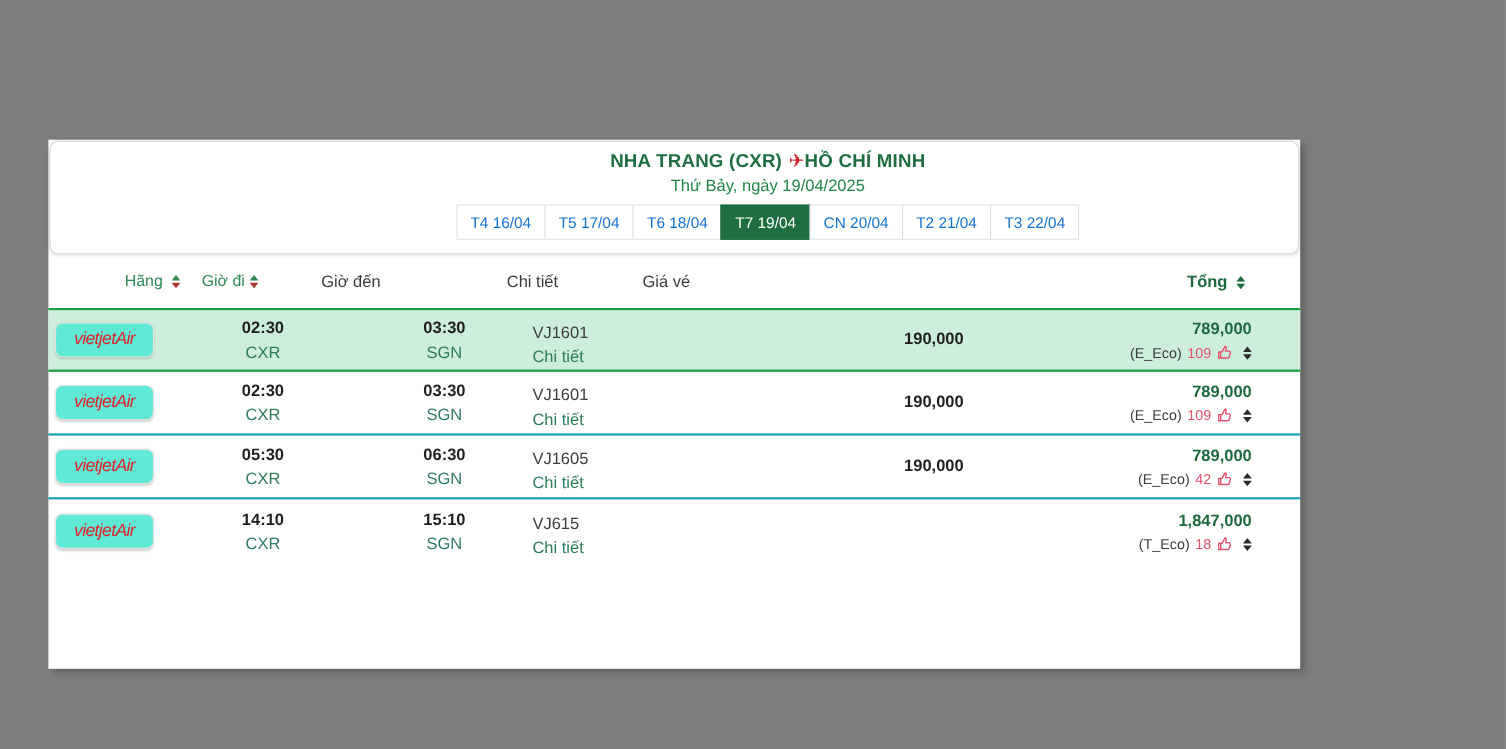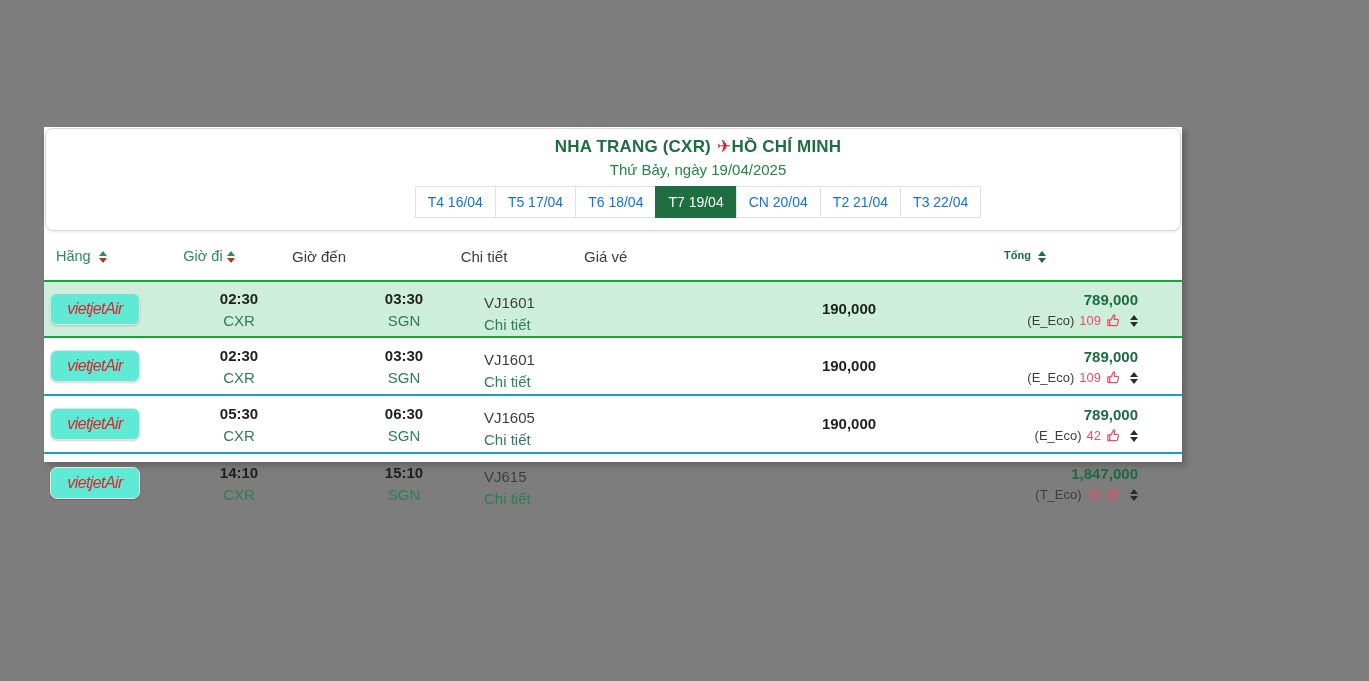--- a/index.html
+++ b/index.html
@@ -2,21 +2,21 @@
 <html style="--page_bg: #7d7d7d; --title_green: #1e6e41; --subtitle_green: #218548; --tab_blue: #1273d6; --selected_tab_bg: #1e6e41; --header_green: #2e8b57; --highlight_bg: #cdeeda; --highlight_border: #1aa23a; --teal_separator: #17a2b8; --code_green: #2e7d5b; --total_green: #1d6a3f; --like_red: #e4506a; --logo_red: #e0232b; --plane_red: #c9242b;"><head>
 <meta charset="utf-8">
 <style>
   html,body{margin:0;padding:0;}
   body{
     width:1369px;height:681px;position:relative;overflow:hidden;
     background:var(--page_bg,#7d7d7d);
     font-family:"Liberation Sans", sans-serif;
   }
   .panel{
-    position:absolute;left:44px;top:127px;width:1138px;height:335px;
+    position:absolute;left:44px;top:127px;width:1138px;height:481px;
     background:#fff;box-shadow:4px 4px 6px rgba(0,0,0,.20);
   }
   
   .header-card{
     position:absolute;left:1px;right:1px;top:1px;height:103px;
     border:1px solid #dadada;border-radius:8px;background:#fff;
     box-shadow:0 1px 3px rgba(0,0,0,.10);
     text-align:center;padding-left:170px;box-sizing:border-box;
   }
   .route-title{margin-top:7px;font-size:17px;font-weight:bold;color:var(--title_green,#1e6e41);letter-spacing:.2px;}
@@ -26,26 +26,26 @@
   .tab{
     appearance:none;background:#fff;border:1px solid #dee2e6;
     color:var(--tab_blue,#1273d6);font-size:14px;font-family:inherit;
     padding:7px 12px;cursor:pointer;margin-left:-1px;line-height:1.15;
   }
   .tab:first-child{margin-left:0;}
   .tab.selected{background:var(--selected_tab_bg,#1e6e41);border-color:var(--selected_tab_bg,#1e6e41);color:#fff;}
   
   .thead{position:absolute;top:105px;left:0;right:0;height:48px;display:flex;align-items:center;font-size:14.5px;}
   .h{box-sizing:border-box;}
-  .h-airline{width:120px;text-align:left;padding-left:12px;color:var(--header_green,#2e8b57);}
+  .h-airline{width:120px;text-align:right;color:var(--header_green,#2e8b57);}
   .h-dep{width:90px;text-align:center;color:var(--header_green,#2e8b57);}
   .h-arr{width:130px;text-align:center;color:#3c3c3c;font-size:15px;}
   .h-det{width:200px;text-align:center;color:#3c3c3c;font-size:15px;}
   .h-fare{width:420px;color:#3c3c3c;font-size:15px;}
-  .h-total{flex:1;text-align:left;padding-right:78px;color:var(--total_green,#1d6a3f);font-weight:bold;font-size:11px;}
+  .h-total{flex:1;text-align:right;padding-right:50px;color:var(--total_green,#1d6a3f);font-weight:bold;font-size:15px;}
   
   .si{display:inline-flex;flex-direction:column;gap:2px;vertical-align:middle;margin-left:4px;}
   .si i{display:block;width:0;height:0;border-left:4px solid transparent;border-right:4px solid transparent;}
   .si .tu{border-bottom:5px solid #2e8b57;}
   .si .td{border-top:5px solid #a63a2e;}
   .si-dark .tu{border-bottom-color:#1d6a3f;}
   .si-dark .td{border-top-color:#1d6a3f;}
   .si-row .tu{border-bottom-color:#2b2b2b;}
   .si-row .td{border-top-color:#2b2b2b;}
   

